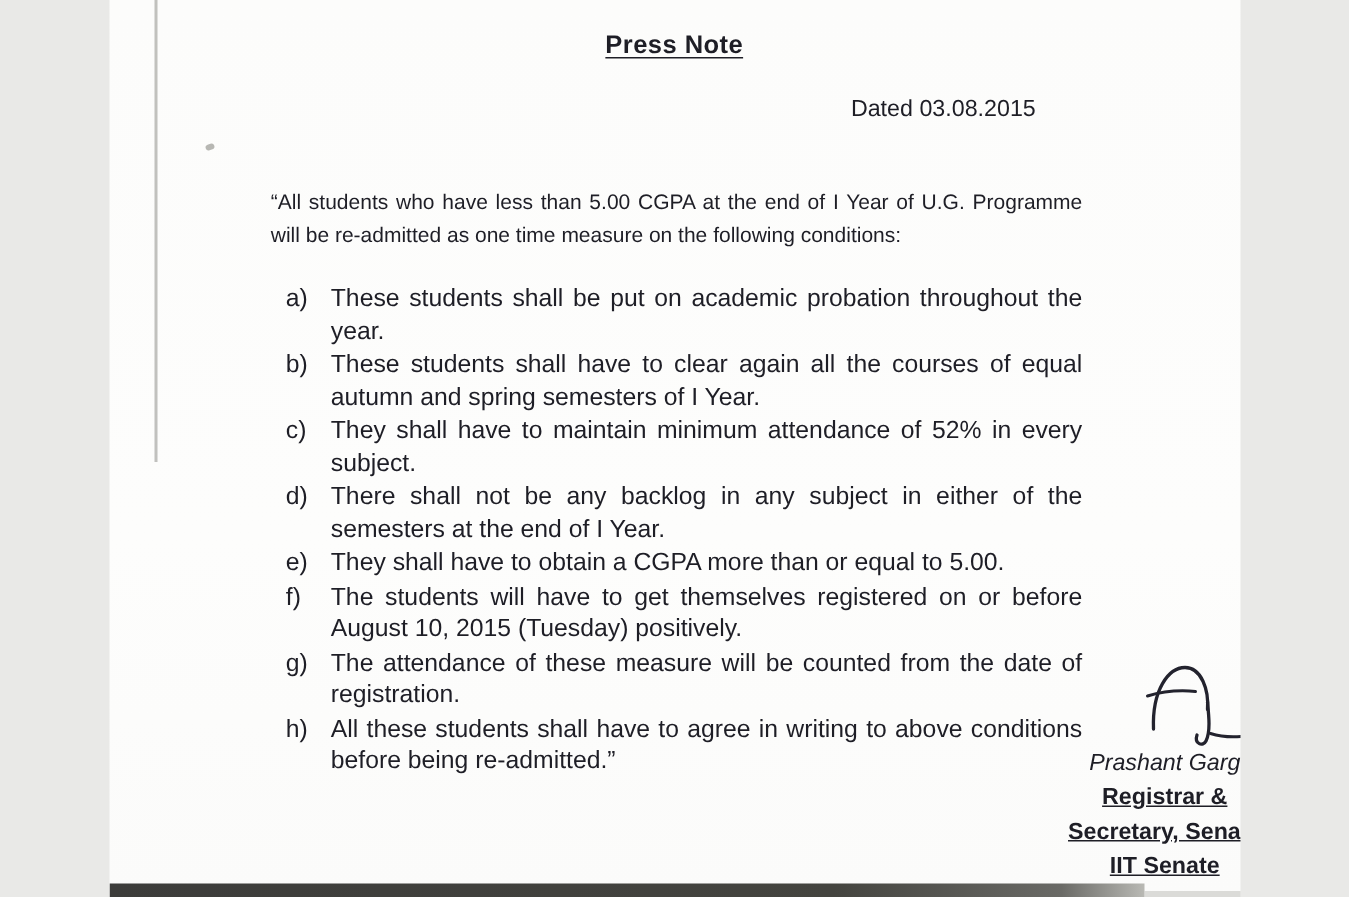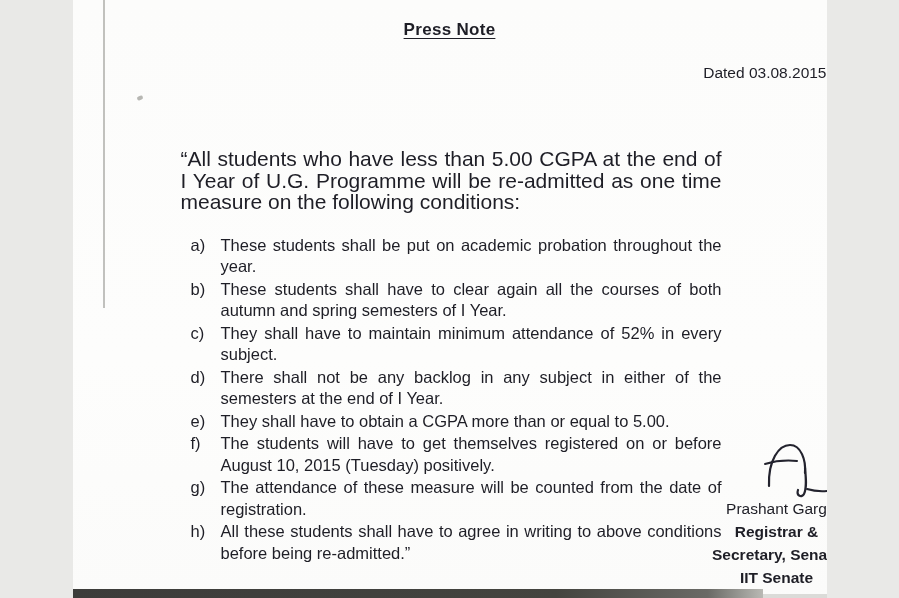--- a/index.html
+++ b/index.html
@@ -34,26 +34,27 @@
   .title{
     margin:20px 0 0 0;
     text-align:center;
     font-size:17px;font-weight:bold;
     letter-spacing:.3px;
     text-decoration:underline;
     text-underline-offset:3px;
   }
   .date{
     margin-top:24px;
+    padding-right:136px;
     text-align:right;
     font-size:15.5px;
   }
   .intro{
-    margin:66px 105px 0 108px;
-    font-size:21px;
+    margin:42px 105px 0 108px;
+    font-size:14px;
     line-height:21.5px;
     text-align:justify;
   }
   .conditions{
     list-style:none;
     margin:22px 105px 0 118px;
     padding:0;
     font-size:16.5px;
     line-height:21.5px;
   }
@@ -62,22 +63,22 @@
   .ct{flex:1;text-align:justify;}
 
   .sig{
     position:absolute;
     left:606px;top:440px;
     width:196px;
     display:flex;flex-direction:column;align-items:center;
     font-size:15.5px;
   }
   .sig svg{align-self:center;margin-left:58px;}
-  .sig-name{margin-top:2px;}
-  .sig-bold{font-weight:bold;margin-top:5px;}
+  .sig-name{margin-top:2px;font-style:italic;}
+  .sig-bold{font-weight:bold;margin-top:5px;text-decoration:underline;}
 </style>
 </head>
 <body>
 
 <div class="page">
 
   <div class="scan-line-left"></div>
   <div class="speck s1"></div>
   <div class="speck s2"></div>
   <div class="speck s3"></div>
@@ -89,21 +90,21 @@
 
   <p class="intro">“All students who have less than 5.00 CGPA at the end of I Year  of U.G. Programme will be re-admitted as one time measure on the following conditions:</p>
 
   <ol class="conditions">
     <li class="cond">
       <span class="cl">a)</span>
       <span class="ct">These students shall be put on academic probation throughout the year.</span>
     </li>
     <li class="cond">
       <span class="cl">b)</span>
-      <span class="ct">These students shall have to clear again all the courses of both autumn and spring semesters of I Year.</span>
+      <span class="ct">These students shall have to clear again all the courses of equal autumn and spring semesters of I Year.</span>
     </li>
     <li class="cond">
       <span class="cl">c)</span>
       <span class="ct">They shall have to maintain minimum attendance of 52% in every subject.</span>
     </li>
     <li class="cond">
       <span class="cl">d)</span>
       <span class="ct">There shall not be any backlog in any subject in either of the semesters at the end of I Year.</span>
     </li>
     <li class="cond">

